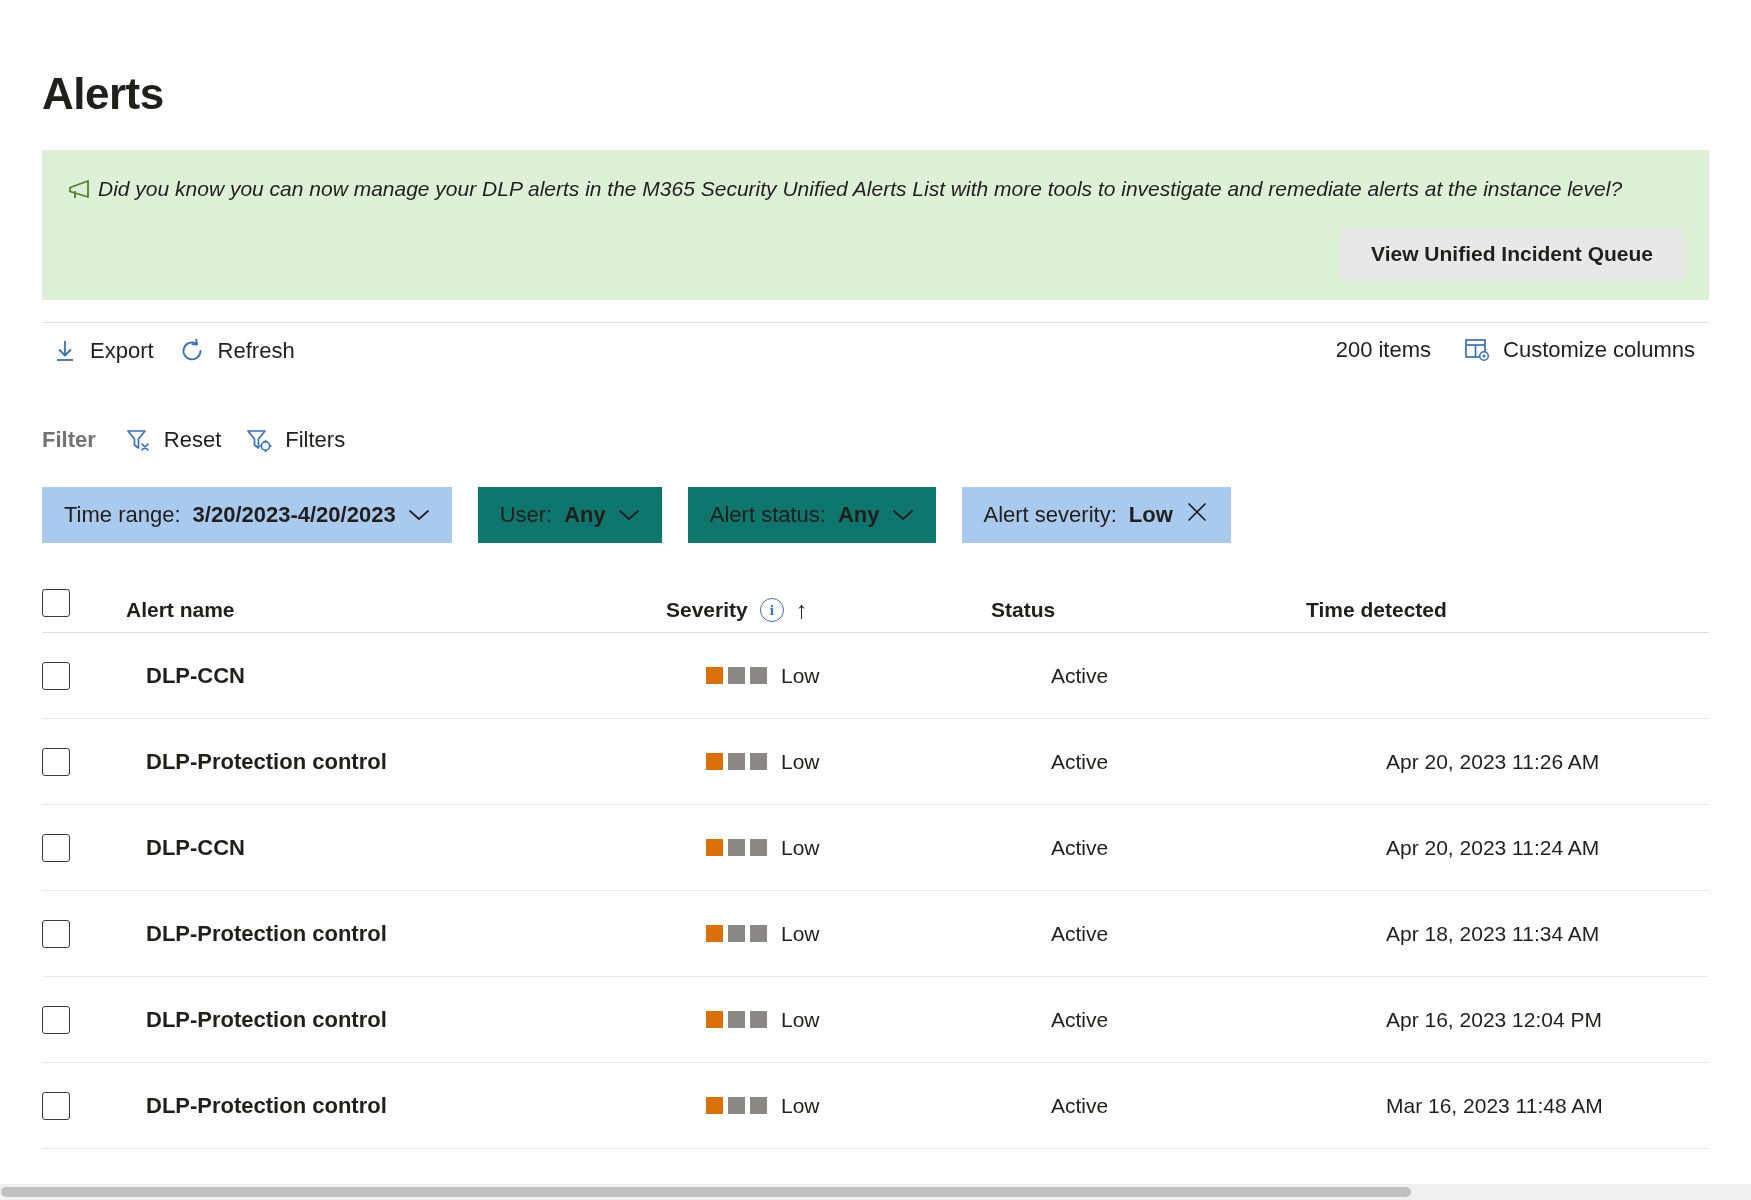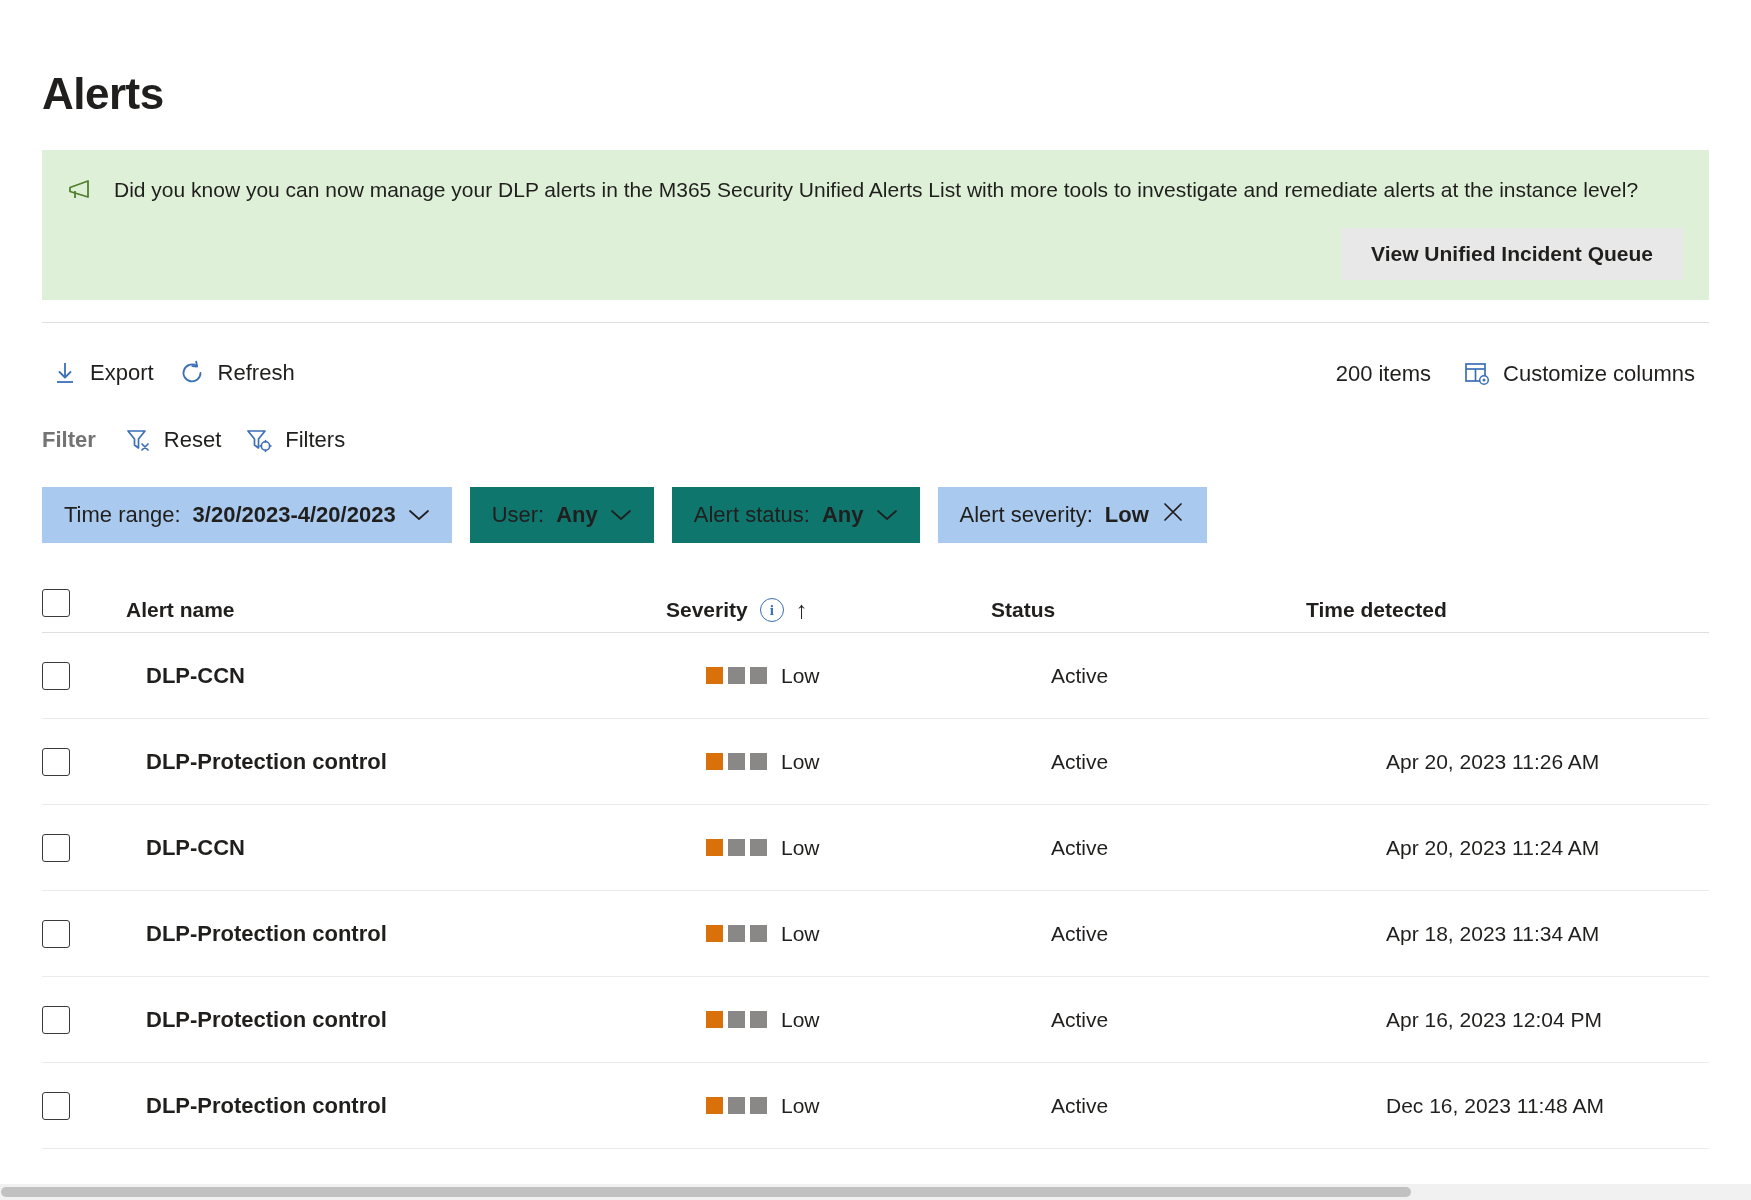--- a/index.html
+++ b/index.html
@@ -37,22 +37,22 @@
   
   .banner {
     margin-top: 26px;
     background: #dff0d8;
     padding: 22px 26px 20px 26px;
     box-sizing: border-box;
     position: relative;
   }
   .banner-row {
     display: flex;
-    align-items: flex-end;
-    gap: 16px;
+    align-items: center;
+    font-style: italic;
   }
   .megaphone-icon {
     flex: 0 0 auto;
     margin-top: 6px;
   }
   .banner-text {
     font-size: 21px;
     line-height: 32px;
     color: #201f1e;
     max-width: 1600px;
@@ -76,21 +76,21 @@
   }
 
   
   .divider {
     height: 1px;
     background: #e1dfdd;
     margin-top: 22px;
   }
   .commandbar {
     display: flex;
-    align-items: flex-end;
+    align-items: flex-start;
     justify-content: space-between;
     height: 62px;
     margin-top: 8px;
   }
   .cmd-left, .cmd-right {
     display: flex;
     align-items: center;
   }
   .cmd-btn {
     display: flex;
@@ -124,21 +124,21 @@
     font-size: 22px;
     font-weight: 700;
     color: #737373;
     margin-right: 18px;
   }
 
   
   .pills {
     display: flex;
     align-items: center;
-    gap: 18px;
+    gap: 26px;
     margin-top: 18px;
   }
   .pill {
     display: flex;
     align-items: center;
     gap: 12px;
     height: 56px;
     padding: 0 22px;
     box-sizing: border-box;
     background: #0f766e;
@@ -505,21 +505,21 @@
         <span class="sev-wrap">
           <span class="sev-blocks">
             <i style="background:#d9700a"></i>
               <i style="background:#8a8886"></i>
               <i style="background:#8a8886"></i>
           </span>
           <span class="sev-label">Low</span>
         </span>
       </div>
       <div class="c-status cell-text">Active</div>
-      <div class="c-time cell-text">Dec 16, 2023 11:48 AM</div>
+      <div class="c-time cell-text">Mar 16, 2023 11:48 AM</div>
     </div>
 
   </div>
 
   <div class="hscroll">
     <div class="thumb"></div>
   </div>
 
 </div>
 

